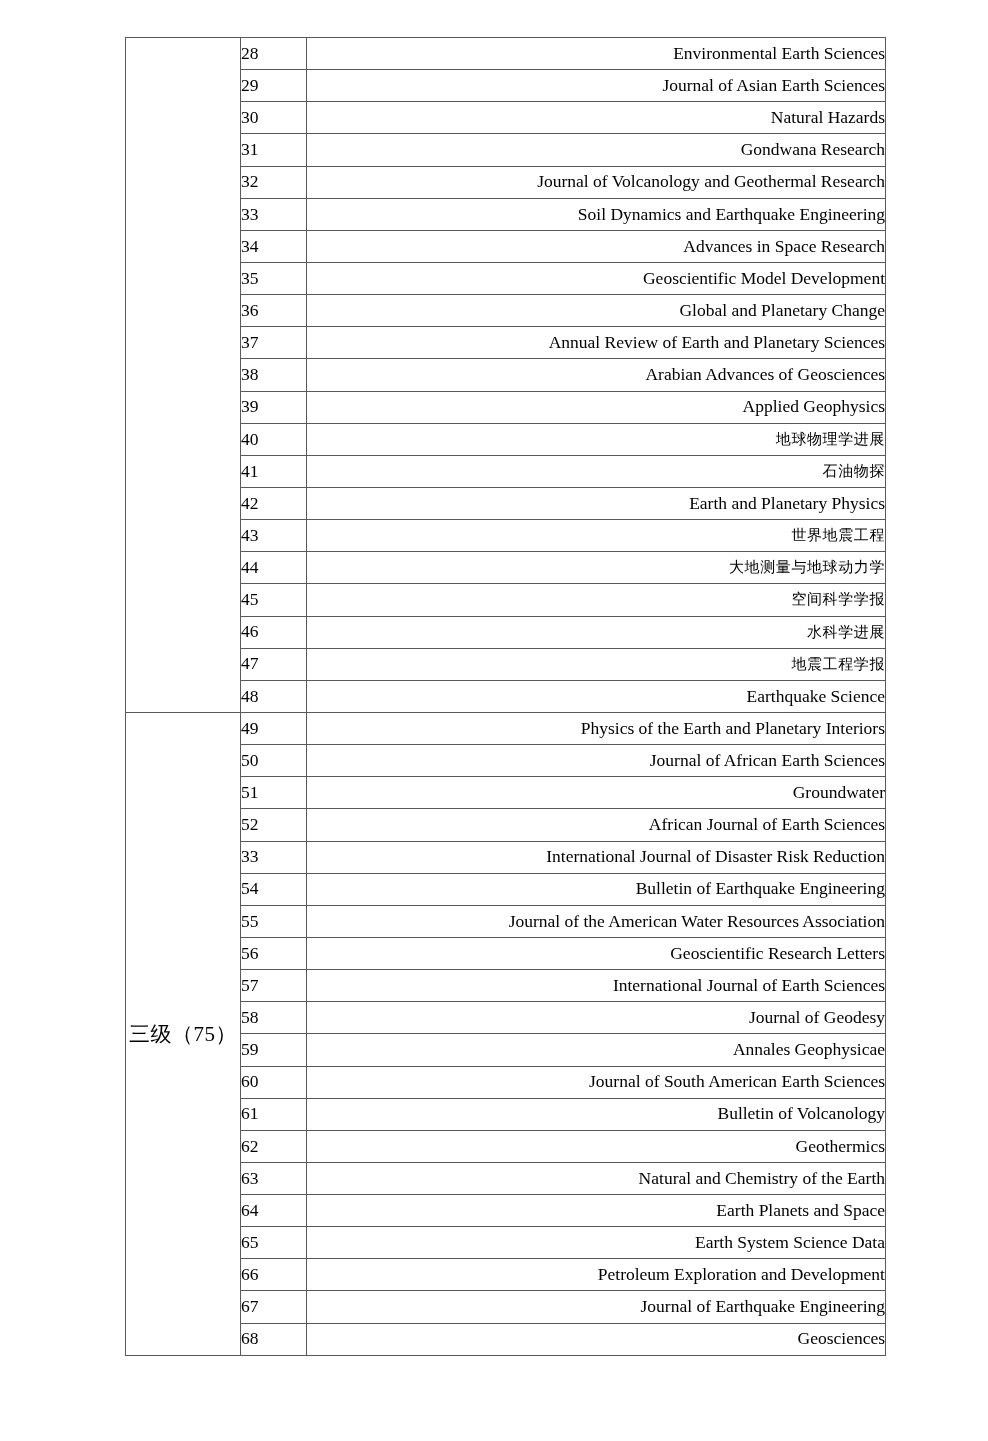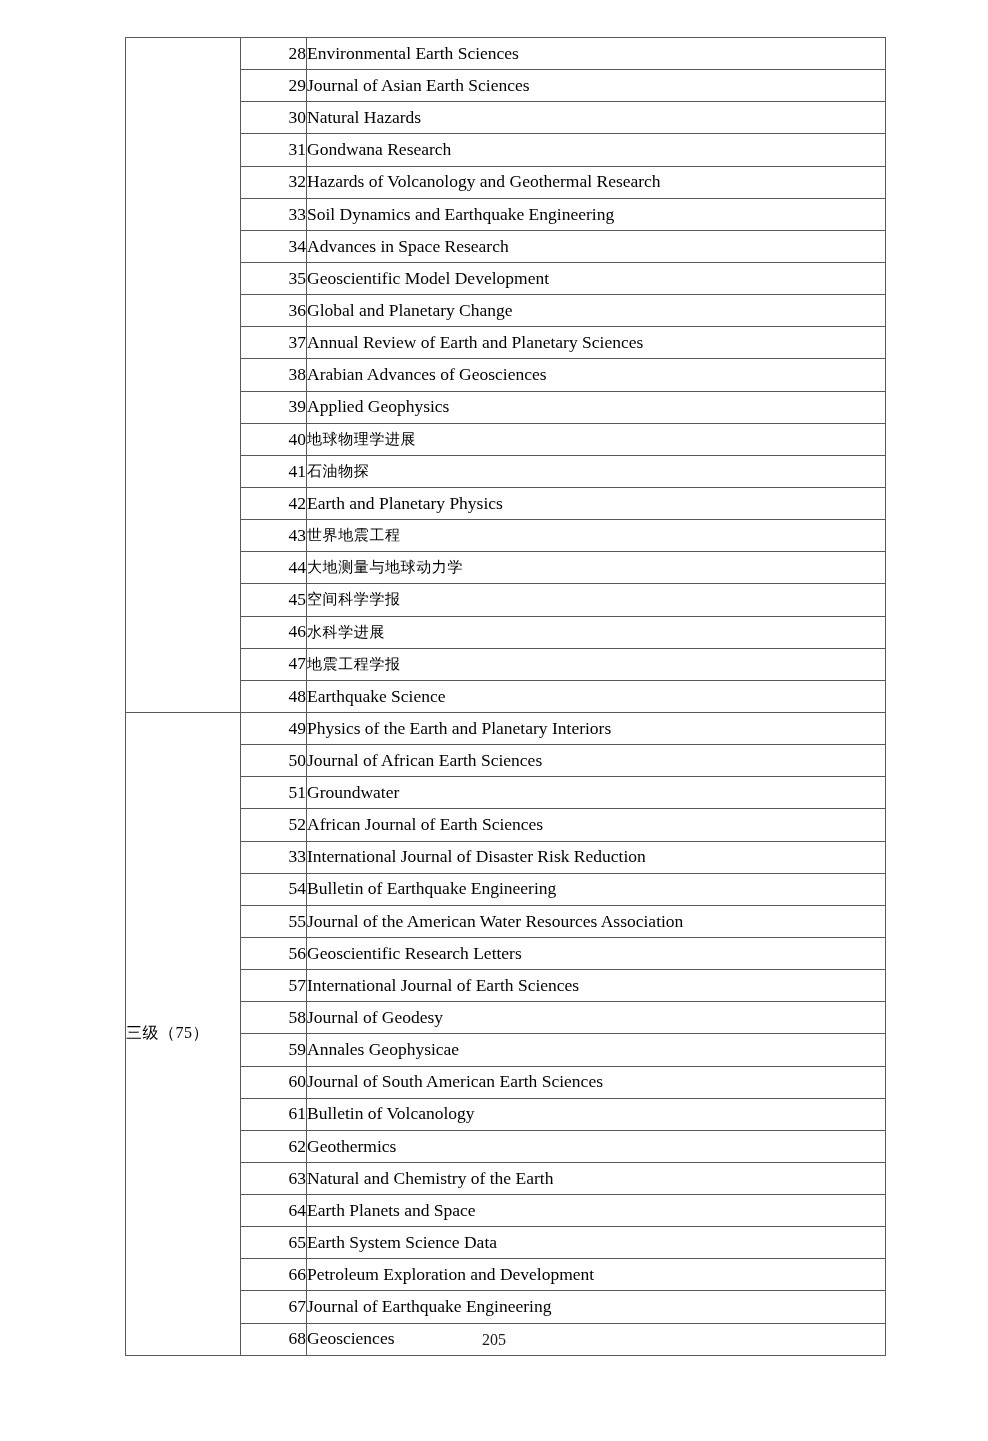--- a/index.html
+++ b/index.html
@@ -40,34 +40,34 @@
 
   #journal-table td {
     border: 1px solid #595959;
     height: 31.15px;
     padding: 0;
     vertical-align: middle;
     background: #ffffff;
   }
 
   td.level-cell {
-    text-align: left;
-    font-size: 16px;
+    text-align: center;
+    font-size: 21px;
     font-family: "Liberation Serif", "DejaVu Serif", serif;
     letter-spacing: 0.5px;
   }
 
   td.num-cell {
-    text-align: right;
+    text-align: left;
     font-size: 17.5px;
     line-height: 1;
   }
 
   td.name-cell {
-    text-align: left;
+    text-align: right;
     font-size: 17.5px;
     padding-left: 8px;
     line-height: 1;
     white-space: nowrap;
   }
 
   td.name-cell.cjk {
     font-size: 15px;
     letter-spacing: 0.6px;
   }
@@ -109,21 +109,21 @@
       <tr>
         <td class="num-cell">30</td>
         <td class="name-cell">Natural Hazards</td>
       </tr>
       <tr>
         <td class="num-cell">31</td>
         <td class="name-cell">Gondwana Research</td>
       </tr>
       <tr>
         <td class="num-cell">32</td>
-        <td class="name-cell">Hazards of Volcanology and Geothermal Research</td>
+        <td class="name-cell">Journal of Volcanology and Geothermal Research</td>
       </tr>
       <tr>
         <td class="num-cell">33</td>
         <td class="name-cell">Soil Dynamics and Earthquake Engineering</td>
       </tr>
       <tr>
         <td class="num-cell">34</td>
         <td class="name-cell">Advances in Space Research</td>
       </tr>
       <tr>
@@ -260,15 +260,14 @@
         <td class="num-cell">67</td>
         <td class="name-cell">Journal of Earthquake Engineering</td>
       </tr>
       <tr>
         <td class="num-cell">68</td>
         <td class="name-cell">Geosciences</td>
       </tr>
     </tbody>
   </table>
 
-  <div id="page-number">205</div>
 
 </div>
 
 </body></html>

